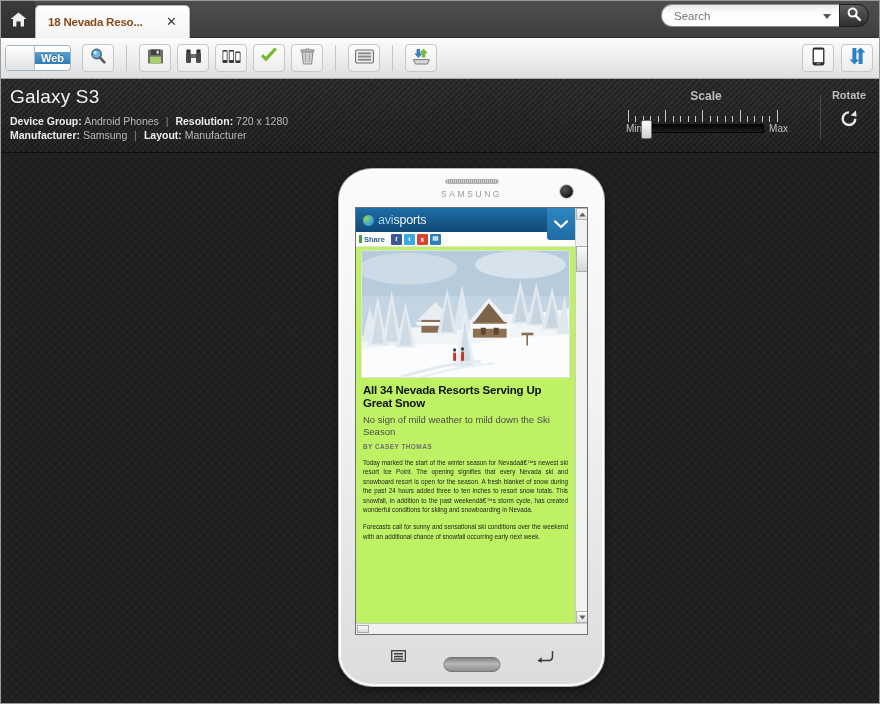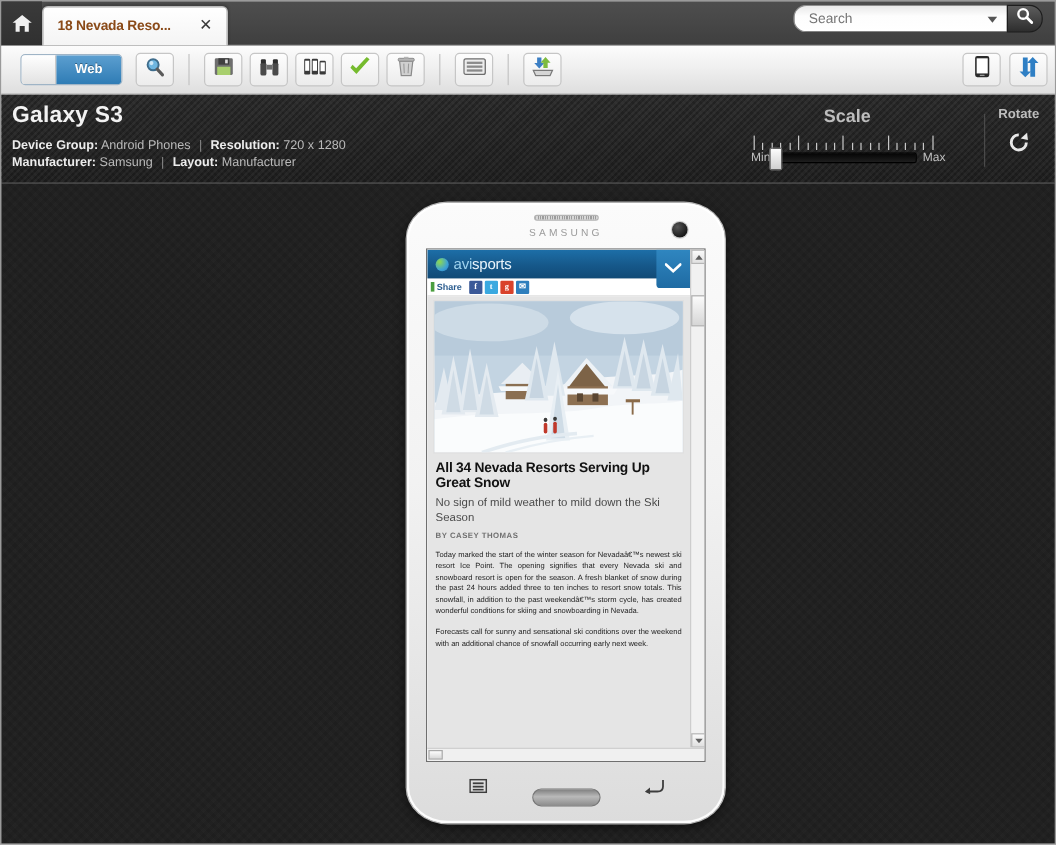--- a/index.html
+++ b/index.html
@@ -89,23 +89,23 @@
     background:linear-gradient(to bottom,#fdfdfd,#ececec);
     border:1px solid #c6c6c6; border-radius:4px;
     display:flex;align-items:center;justify-content:center;
     cursor:pointer;
   }
   .tbtn:first-child{margin-left:0;}
   .tsep { width:1px;height:26px;background:#c4c4c4;margin:0 9px; }
 
   
   .webtoggle {
-    width:85px;height:26px;margin-left:16px;margin-right:8px;
+    width:66px;height:26px;margin-left:4px;margin-right:8px;
     border:1px solid #9fb4c6; border-radius:4px; overflow:hidden;
-    display:flex; cursor:pointer; background:#fff;
+    display:flex; cursor:pointer; background:#fff;align-items:center;
   }
   .wt-knob {
     width:29px;height:100%;
     background:linear-gradient(to bottom,#ffffff,#e2e2e2);
     border-right:1px solid #bcbcbc;
   }
   .wt-lbl {
     flex:1; display:flex;align-items:center;justify-content:center;
     background:linear-gradient(to bottom,#5c9fd0,#2f7cb5);
     color:#fff;font-size:11px;font-weight:bold;
@@ -116,35 +116,35 @@
   .devhdr {
     position:absolute; left:0; top:78px; width:880px; height:74px;
     background:
       repeating-linear-gradient(45deg, rgba(255,255,255,.018) 0 2px, transparent 2px 4px),
       repeating-linear-gradient(-45deg, rgba(0,0,0,.25) 0 2px, transparent 2px 4px),
       linear-gradient(to bottom,#2e2e2e,#232323);
     border-bottom:1px solid #101010;
   }
   .devname {
     position:absolute; left:9px; top:7px;
-    font-size:19px; color:#f2f2f2; font-weight:bold;
+    font-size:19px; color:#f2f2f2; font-weight:normal;
     letter-spacing:.2px;
   }
   .devmeta {
     position:absolute; left:9px;
     font-size:10.5px; color:#b9b9b9;
   }
   .devmeta.l1 { top:36px; }
   .devmeta.l2 { top:50px; }
   .devmeta b { color:#ececec; }
   .devmeta .sep { color:#8a8a8a; margin:0 4px; }
 
   .scale-zone { position:absolute; right:75px; top:10px; width:200px; }
   .scale-lbl {
-    text-align:center; font-size:15px; color:#bdbdbd; font-weight:bold;
+    text-align:center; font-size:12px; color:#bdbdbd; font-weight:bold;
     margin-bottom:6px;
   }
   .ticks {
     position:relative; left:22px; width:150px; height:13px;
     display:flex; justify-content:space-between; align-items:flex-end;
   }
   .ticks i { display:block; width:1px; background:#c8c8c8; }
   .slider-row { display:flex; align-items:center; margin-top:1px;justify-content:center; }
   .slider-min,.slider-max { font-size:10px;color:#c0c0c0; }
   .slider-min{width:22px;text-align:right;padding-right:4px;}
@@ -233,21 +233,21 @@
     border:1px solid #b6b6b6; box-sizing:border-box;
     display:flex;align-items:center;justify-content:center;
   }
   .pg-scroll-y .arrw.top{top:0;} .pg-scroll-y .arrw.bot{bottom:0;}
   .pg-scroll-y .thumb{
     position:absolute;left:0;top:38px;width:12px;height:26px;
     background:linear-gradient(to bottom,#fbfbfb,#d6d6d6);
     border:1px solid #aeaeae;box-sizing:border-box;
   }
 
-  .inner { position:absolute; left:0; top:0; right:12px; bottom:11px; overflow:hidden; background:#e5e5e5; }
+  .inner { position:absolute; left:0; top:0; right:12px; bottom:11px; overflow:hidden; background:#bef264; }
 
   .site-hdr {
     position:relative; height:24px;
     background:linear-gradient(to bottom,#1d6fa8 0%,#16588a 55%,#114a76 100%);
     display:flex; align-items:center;
   }
   .logo { display:flex;align-items:center;margin-left:7px; }
   .logo-mark {
     width:11px;height:11px;border-radius:50%;
     background:radial-gradient(circle at 30% 30%,#8fd94e,#3da3d6 60%,#2f7fbd);

